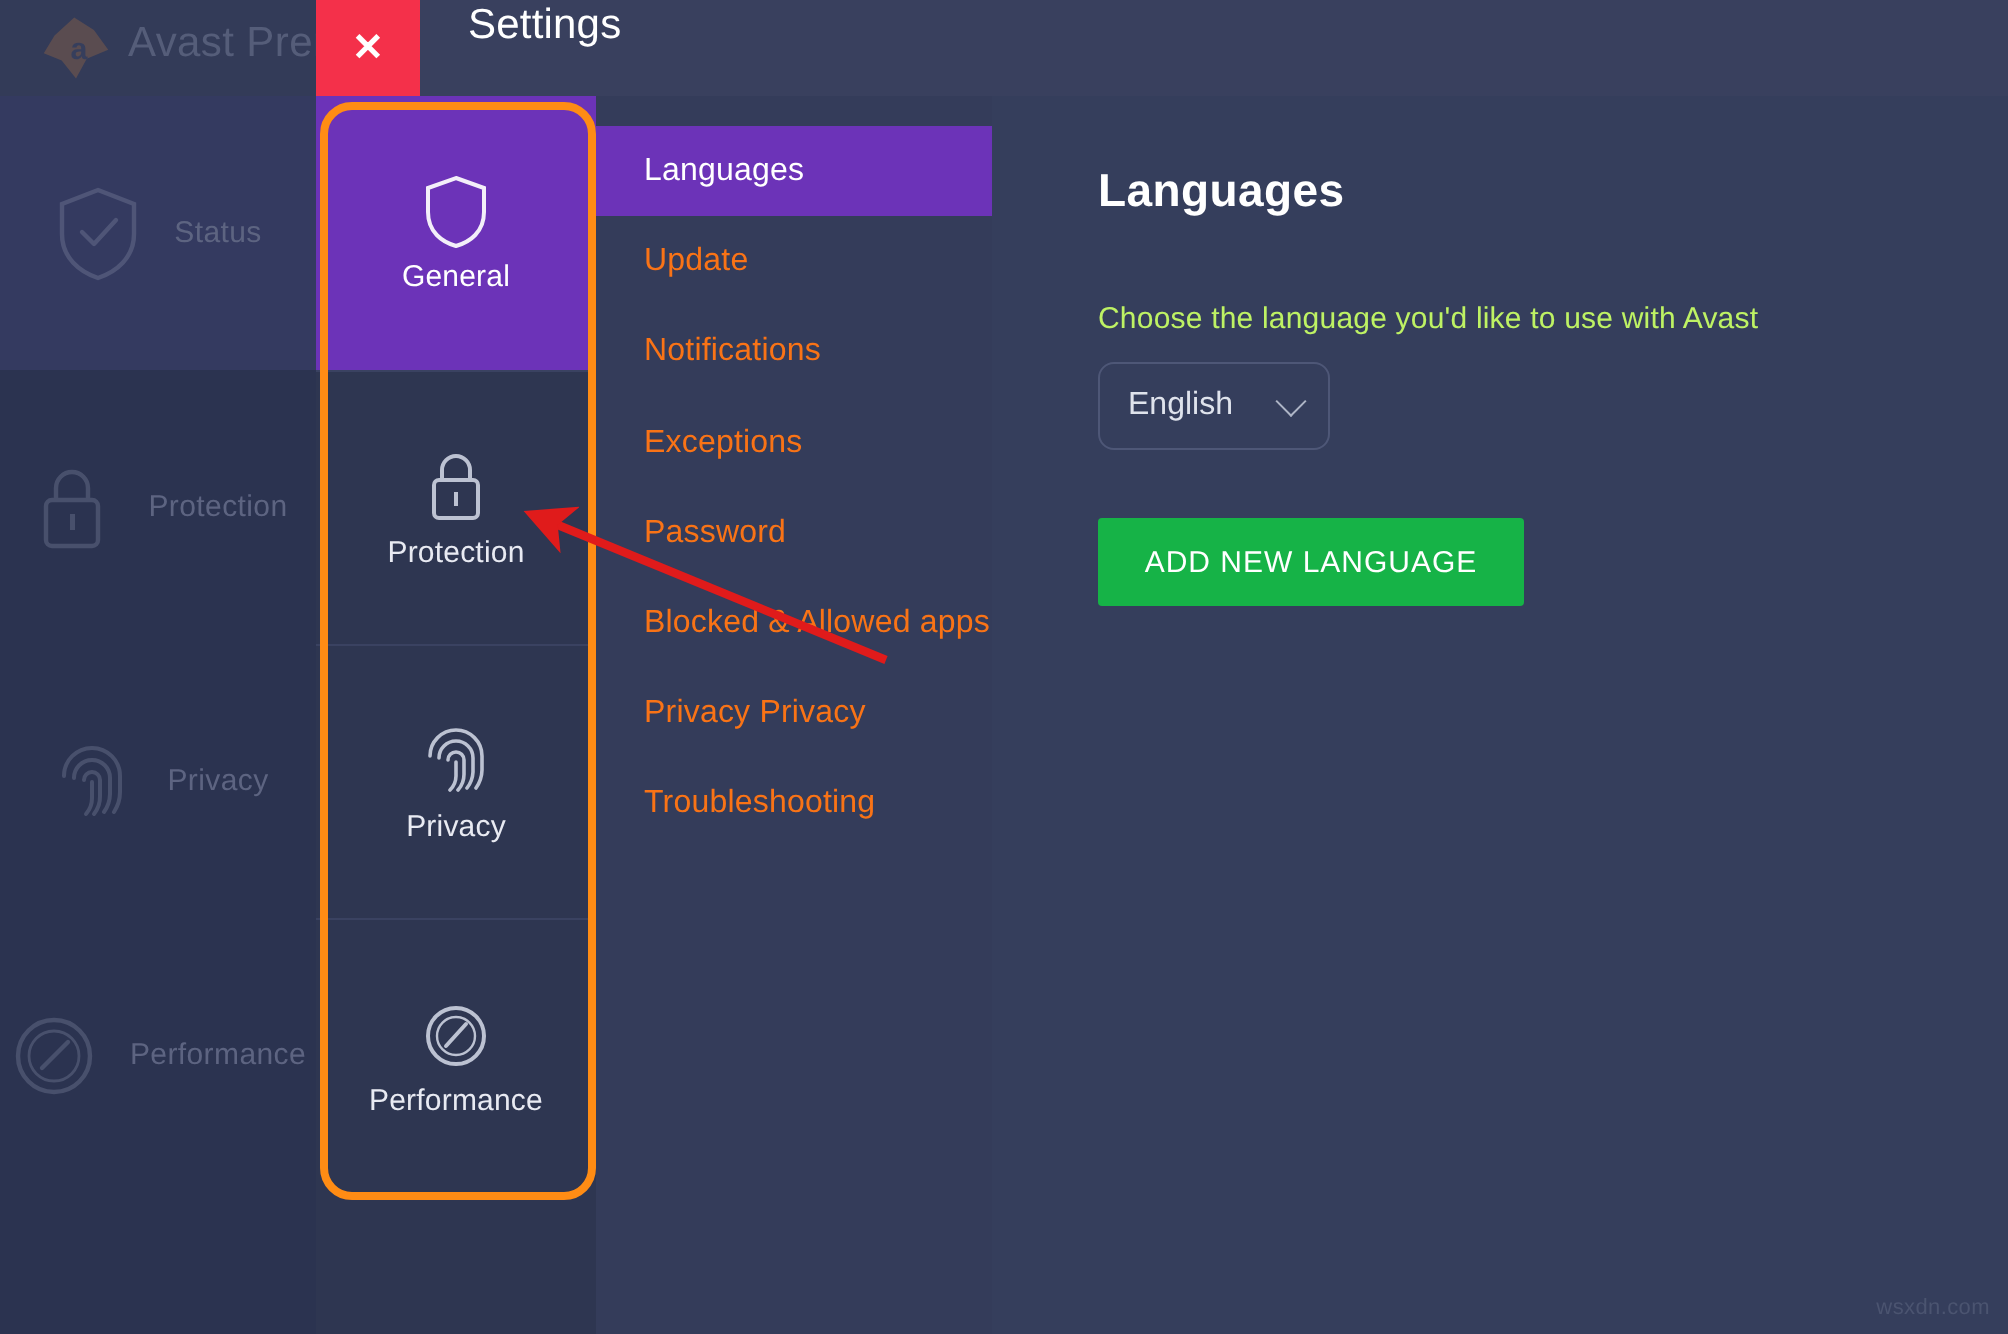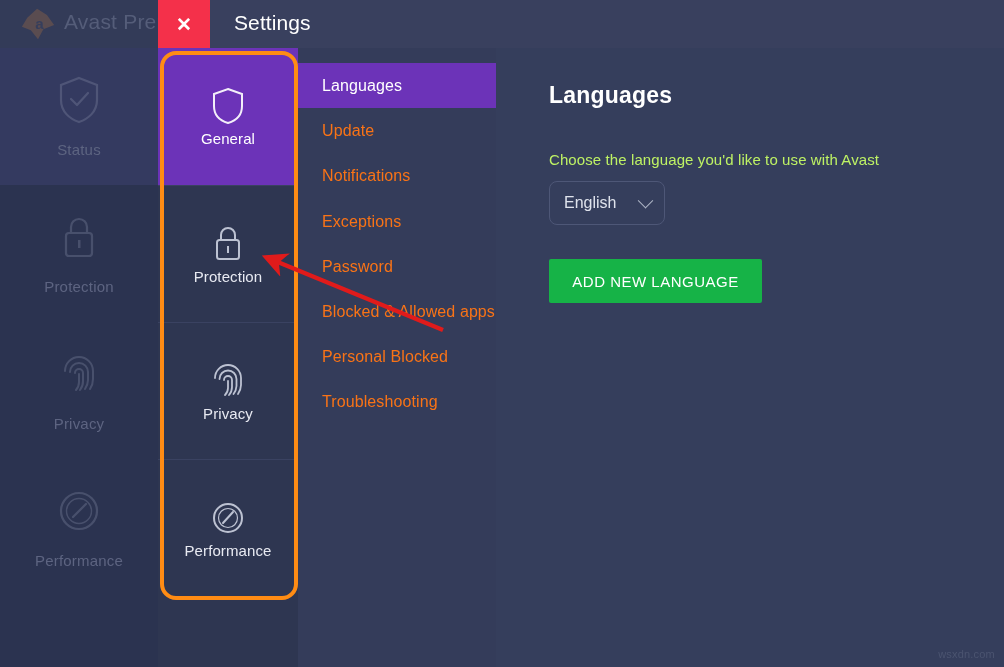--- a/index.html
+++ b/index.html
@@ -29,21 +29,21 @@
     font-size: 21px; color: #555d79; letter-spacing: .2px;
     white-space: nowrap;
   }
   .bg-sidebar {
     position: absolute; left: 0; top: 48px; width: 158px; bottom: 0;
     background: #2b3350;
   }
   .bg-nav-item {
     position: relative;
     height: 137px;
-    display: flex; flex-direction: column;
+    display: flex; flex-direction: row;
     align-items: center; justify-content: center;
     gap: 16px;
   }
   .bg-nav-item.selected { background: #343a60; }
   .bg-nav-icon { opacity: .30; }
   .bg-nav-label {
     font-size: 15px; color: #5d6481; letter-spacing: .2px;
   }
 
   
@@ -54,21 +54,21 @@
   .close-btn {
     position: absolute; left: 158px; top: 0; width: 52px; height: 48px;
     background: #f4304a;
     display: flex; align-items: center; justify-content: center;
     cursor: pointer;
   }
   .close-btn .x {
     color: #fff; font-size: 19px; font-weight: bold; line-height: 1;
   }
   .settings-title {
-    position: absolute; left: 234px; top: 11px;
+    position: absolute; left: 234px; top: 1px;
     font-size: 21px; color: #ffffff; letter-spacing: .1px;
   }
 
   
   .cat-col {
     position: absolute; left: 158px; top: 48px; width: 140px; bottom: 0;
     background: #2e3651;
   }
   .cat-item {
     position: relative; height: 137px;
@@ -247,21 +247,21 @@
     </div>
   </div>
 
   <div class="menu-col">
     <div class="menu-item active">Languages</div>
     <div class="menu-item">Update</div>
     <div class="menu-item">Notifications</div>
     <div class="menu-item">Exceptions</div>
     <div class="menu-item">Password</div>
     <div class="menu-item">Blocked &amp; Allowed apps</div>
-    <div class="menu-item">Personal Blocked</div>
+    <div class="menu-item">Privacy Privacy</div>
     <div class="menu-item">Troubleshooting</div>
   </div>
 
   <div class="content">
     <div class="content-title">Languages</div>
     <div class="content-desc">Choose the language you'd like to use with Avast</div>
     <div class="lang-select">
       <span class="val">English</span>
       <span class="chev"></span>
     </div>

